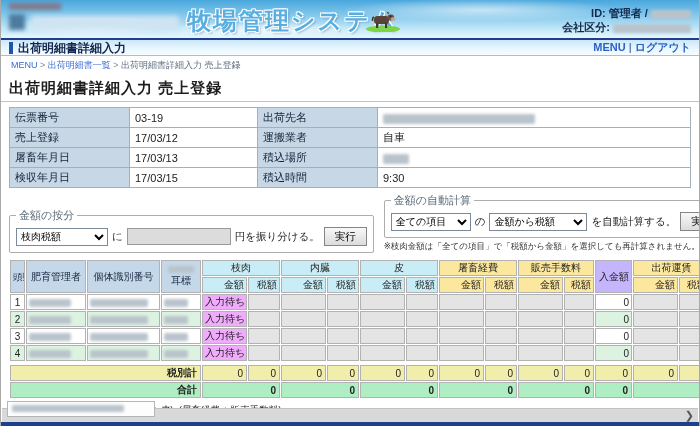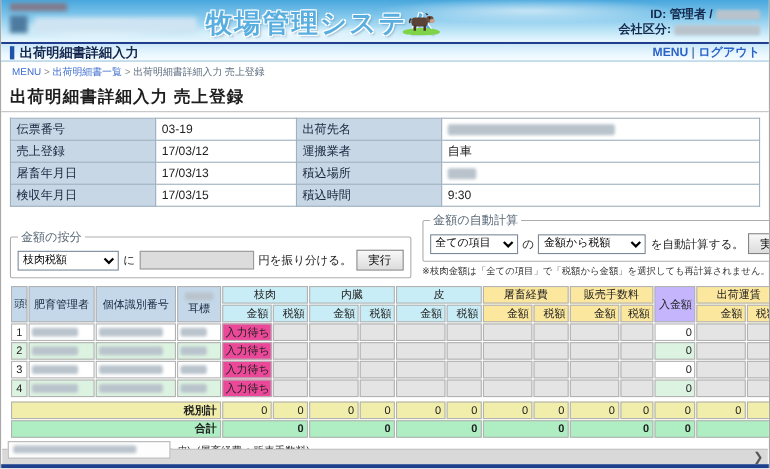--- a/index.html
+++ b/index.html
@@ -42,21 +42,21 @@
 
   
   .page-title-wrap { padding:6px 8px 3px; border-bottom:1px solid #c3c3c3; margin:0 0 0 0; }
   .page-title { font-size:15px; font-weight:bold; color:#1d1d1d; letter-spacing:1px; }
 
   .content { padding:0 8px; }
 
   
   table.info { width:100%; border-collapse:collapse; margin-top:5px; border:1px solid #7f95a8; }
   table.info td { border:1px solid #9fb0bf; height:20px; font-size:11px; padding:1px 5px; }
-  table.info td.lbl { background:#c8d7e6; color:#15253d; width:132px; }
+  table.info td.lbl { background:#c8d7e6; color:#15253d; width:120px; }
   table.info td.v1 { width:128px; background:#fff; }
   table.info td.v2 { background:#fff; }
   .rd-dest { width:152px; height:10px; }
   .rd-place { width:26px; height:10px; }
 
   
   .fs-row { display:flex; align-items:flex-end; margin-top:5px; gap:10px; }
   fieldset { border:1px solid #adadad; border-radius:2px; padding:4px 6px 6px; background:#fff; }
   legend { font-size:11px; color:#5a6a78; padding:0 3px; }
   .fs-inline { display:flex; align-items:center; gap:4px; font-size:10.5px; color:#222; white-space:nowrap; }
@@ -71,21 +71,21 @@
   table.grid th, table.grid td { border:1px solid #b2b2b2; padding:0 2px; height:13px; overflow:hidden; white-space:nowrap; font-weight:normal; }
   th.hblue { background:#c4d8e9; color:#15253d; text-align:center; }
   th.hcyan { background:#c9edf6; text-align:center; }
   th.hyellow { background:#fbe79e; text-align:center; }
   th.hgreen { background:#c4b5fd; text-align:right; }
   th.sub { text-align:right; padding-right:3px; }
   .vtext { display:inline-block; width:11px; word-break:break-all; line-height:1.05; font-size:9.5px; }
   td.c-white { background:#fff; }
   td.c-green { background:#ddf3e1; }
   td.gray { background:#e4e4e4; }
-  td.status { background:#ec4899; text-align:left; padding-left:4px; }
+  td.status { background:#f0abfc; text-align:left; padding-left:4px; }
   td.num { text-align:right; padding-right:3px; }
   td.seq { text-align:center; padding:0; }
   tr.spacer td { border:none; background:#fff; height:2px; padding:0; }
   tr.taxrow td { background:#f0eeaa; text-align:right; padding-right:3px; }
   tr.taxrow td.rowlbl { font-weight:bold; }
   tr.grandrow td { background:#aeeec2; text-align:right; padding-right:3px; font-weight:bold; }
   .rd-name { width:42px; height:8px; }
   .rd-id { width:58px; height:8px; }
   .rd-tag { width:24px; height:8px; }
   .rd-taghead { width:26px; height:7px; display:block; margin:0 auto 1px; }

